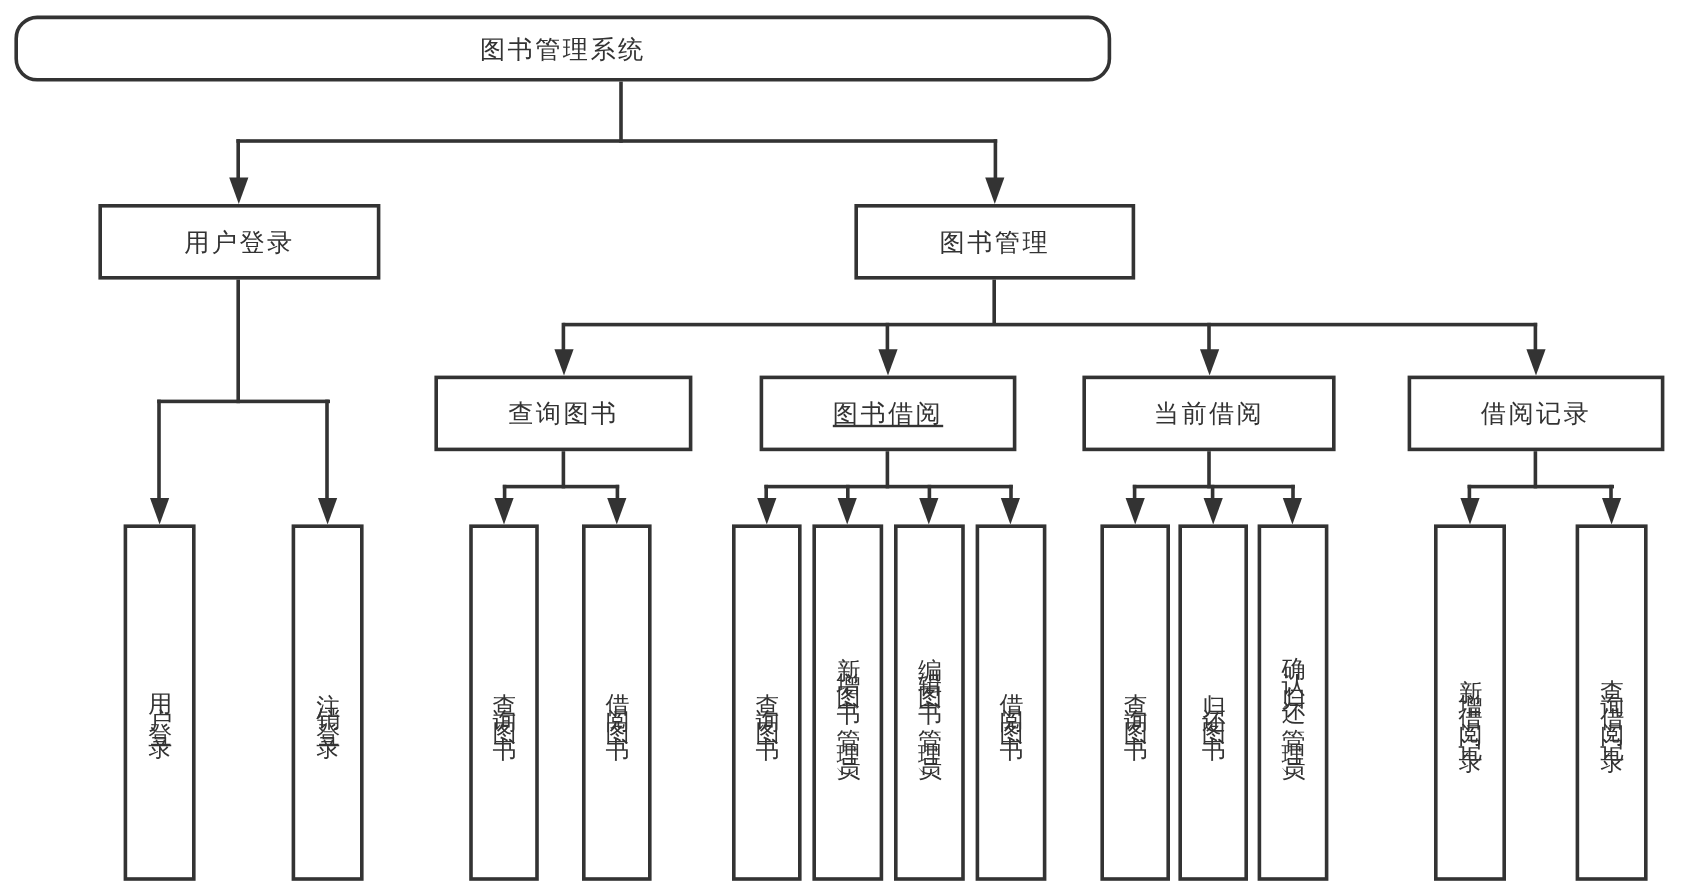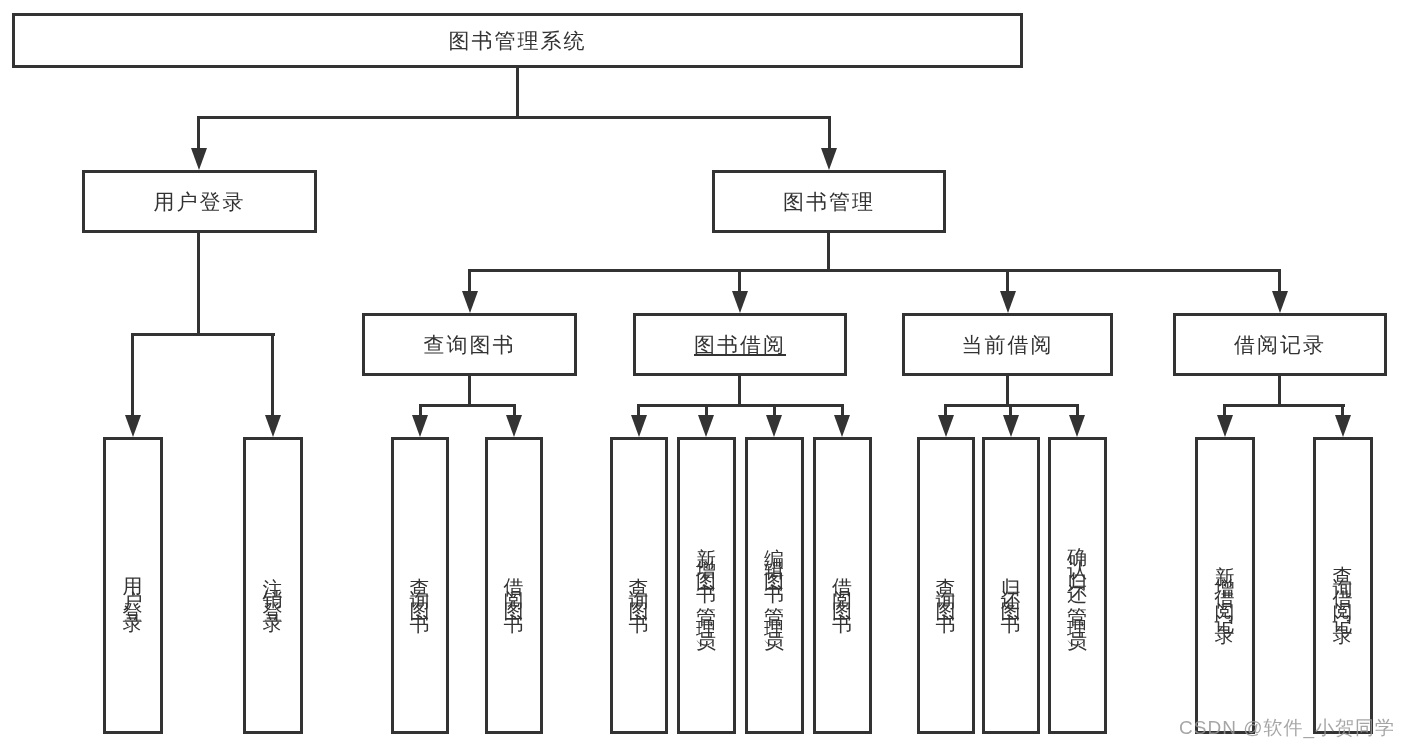--- a/index.html
+++ b/index.html
@@ -56,21 +56,21 @@
     color: rgba(150,150,150,0.85);
     z-index: 10;
     white-space: nowrap;
   }
 </style>
 </head>
 <body>
 
 <div id="canvas">
 
-  <div class="box h" style="left:12px; top:13px; width:1011px; height:55px;">
+  <div class="box h" style="left:12px; top:13px; width:914px; height:55px;border-radius:19px;">
     <span>图书管理系统</span>
   </div>
 
   <div class="vline" style="left:516px; top:68px; height:51px;"></div>
   <div class="hline" style="left:197px; top:116px; width:634px;"></div>
   <div class="vline" style="left:197px; top:116px; height:36px;"></div>
   <div class="arrow" style="left:191px; top:148px;"></div>
   <div class="vline" style="left:828px; top:116px; height:36px;"></div>
   <div class="arrow" style="left:821px; top:148px;"></div>
 
@@ -183,15 +183,14 @@
     <span>确认归还（管理员）</span>
   </div>
 
   <div class="box leaf" style="left:1195px; top:437px; width:60px; height:297px;">
     <span>新增借阅记录</span>
   </div>
   <div class="box leaf" style="left:1313px; top:437px; width:60px; height:297px;">
     <span>查询借阅记录</span>
   </div>
 
-  <div class="watermark">CSDN @软件_小贺同学</div>
 
 </div>
 
 </body></html>

